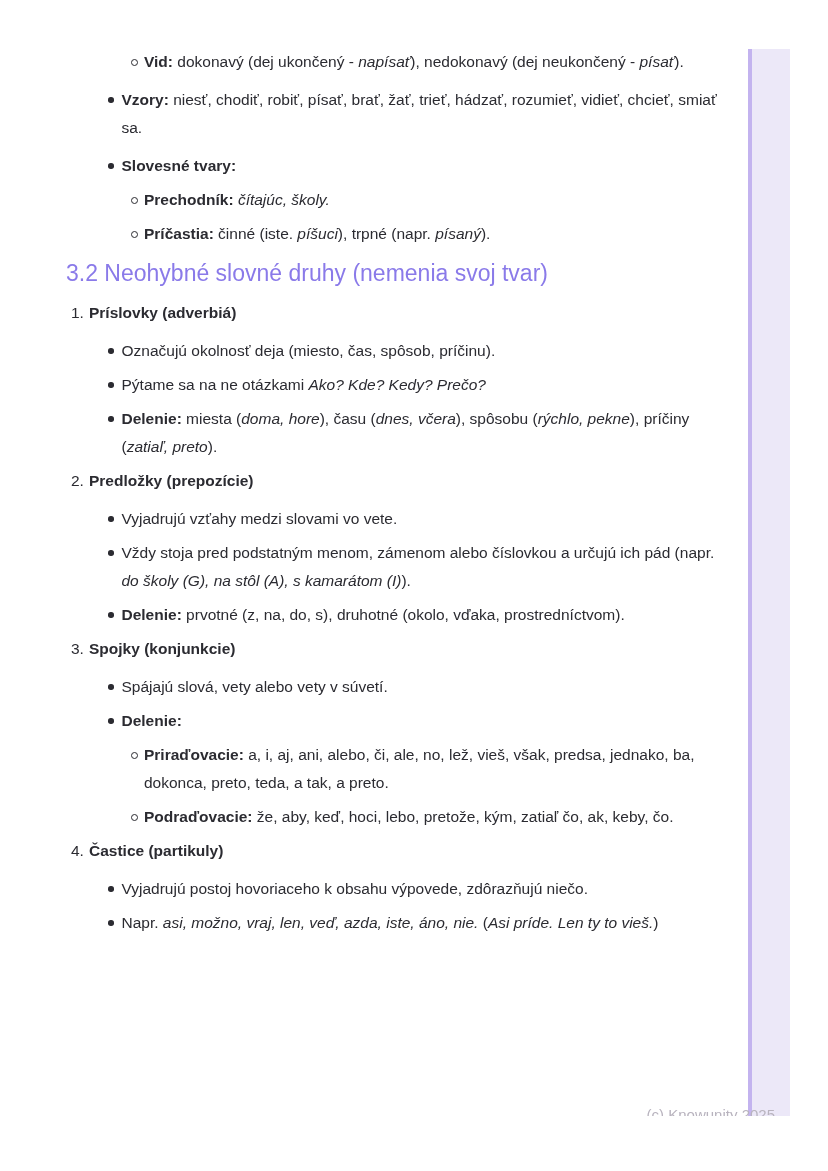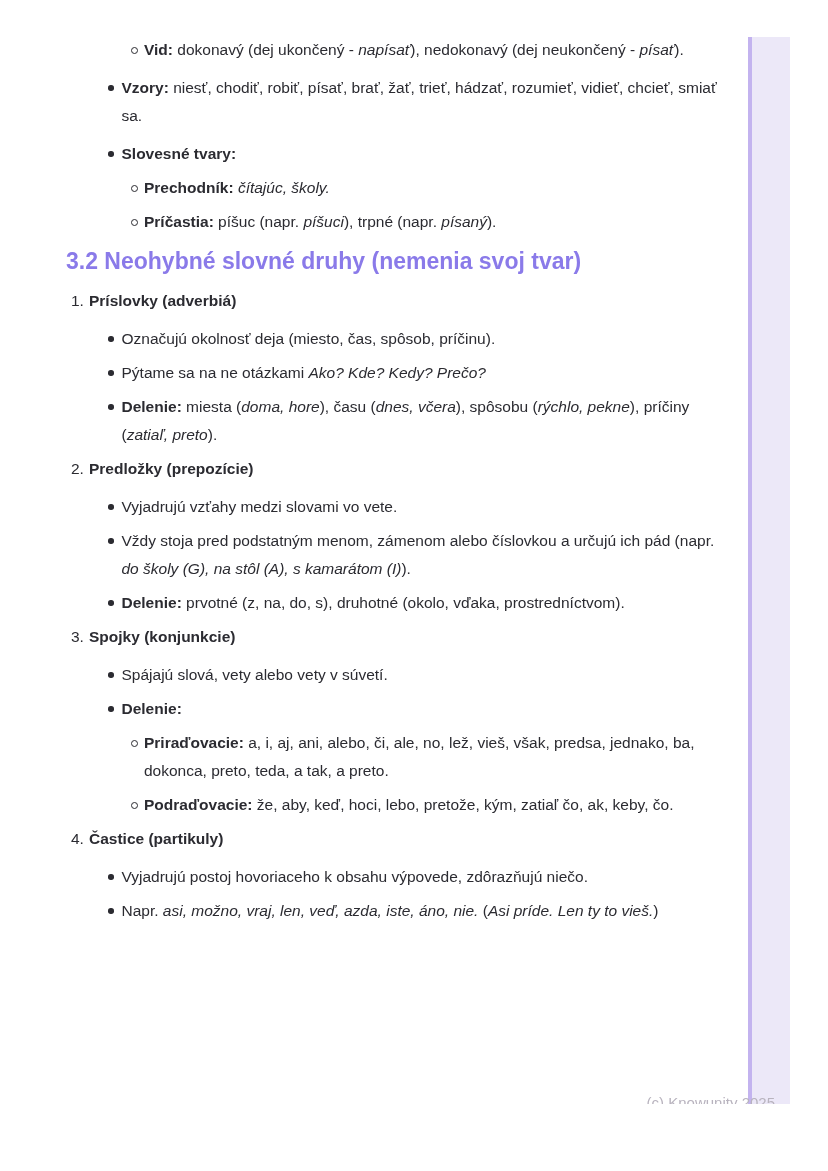--- a/index.html
+++ b/index.html
@@ -1,38 +1,38 @@
 <!DOCTYPE html>
 <html><head>
 <meta charset="utf-8">
 <style>
   html,body { margin:0; padding:0; background:#ffffff; }
   .page {
     position:relative; width:828px; height:1104px; background:#ffffff;
     overflow:hidden;
     font-family:"Liberation Sans","DejaVu Sans",sans-serif;
-    font-size:15.5px; line-height:28px; color:#2b2b31;
+    font-size:15.5px; line-height:28px; color:#2b2b31;margin-top:12px;
   }
   .content {
     position:absolute; left:0; top:0; width:730px; box-sizing:border-box;
     padding:36px 0 0 66px;
   }
   .item { display:flex; margin:0 0 6px 0; }
   .mb10 { margin-bottom:10px; }
   .ind1 { padding-left:42px; }
   .ind2 { padding-left:65px; }
   .mk { flex:0 0 auto; }
   .dot { width:5.5px; height:5.5px; border-radius:50%; background:#2b2b31; margin:11px 8px 0 0; }
   .ring { width:7px; height:7px; border-radius:50%; border:1.5px solid #2b2b31; box-sizing:border-box; background:transparent; margin:10.5px 6px 0 0; }
   .txt { flex:1 1 auto; }
   .txt strong { font-weight:700; }
   .txt em { font-style:italic; }
   h2.heading {
     margin:10px 0 10px 0; padding:0;
-    font-size:23px; line-height:31px; font-weight:700; color:#8a7ae9;
+    font-size:23px; line-height:31px; font-weight:400; color:#8a7ae9;
   }
   .sec { margin-top:6px; }
   .sec-title { display:flex; margin:0 0 10px 0; padding-left:5px; }
   .sec-title .num { flex:0 0 18px; font-weight:400; }
   .sec-title .ttl { font-weight:700; }
   .edge-bar {
     position:absolute; left:748px; top:37px; width:42px; height:1093px;
     background:#ece8f8; border-left:4px solid #c3b3ef; box-sizing:border-box;
     z-index:1;
   }
@@ -58,21 +58,21 @@
     <div class="item ind1">
       <span class="mk dot"></span>
       <div class="txt"><strong>Slovesné tvary:</strong></div>
     </div>
     <div class="item ind2">
       <span class="mk ring"></span>
       <div class="txt"><strong>Prechodník:</strong><span> </span><em>čítajúc, školy.</em></div>
     </div>
     <div class="item ind2">
       <span class="mk ring"></span>
-      <div class="txt"><strong>Príčastia:</strong><span> píšuc (napr. </span><em>píšuci</em><span>), trpné (napr. </span><em>písaný</em><span>).</span></div>
+      <div class="txt"><strong>Príčastia:</strong><span> činné (iste. </span><em>píšuci</em><span>), trpné (napr. </span><em>písaný</em><span>).</span></div>
     </div>
 
     <h2 class="heading">3.2 Neohybné slovné druhy (nemenia svoj tvar)</h2>
 
     <div class="sec">
       <div class="sec-title">
         <span class="num">1.</span>
         <span class="ttl">Príslovky (adverbiá)</span>
       </div>
       <div class="item ind1">

